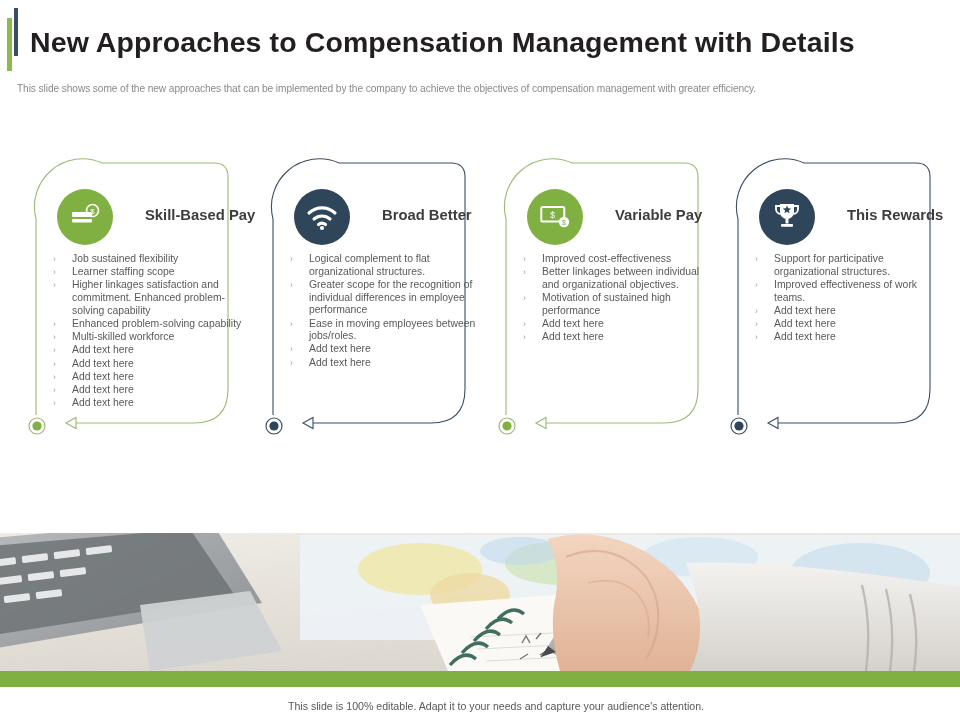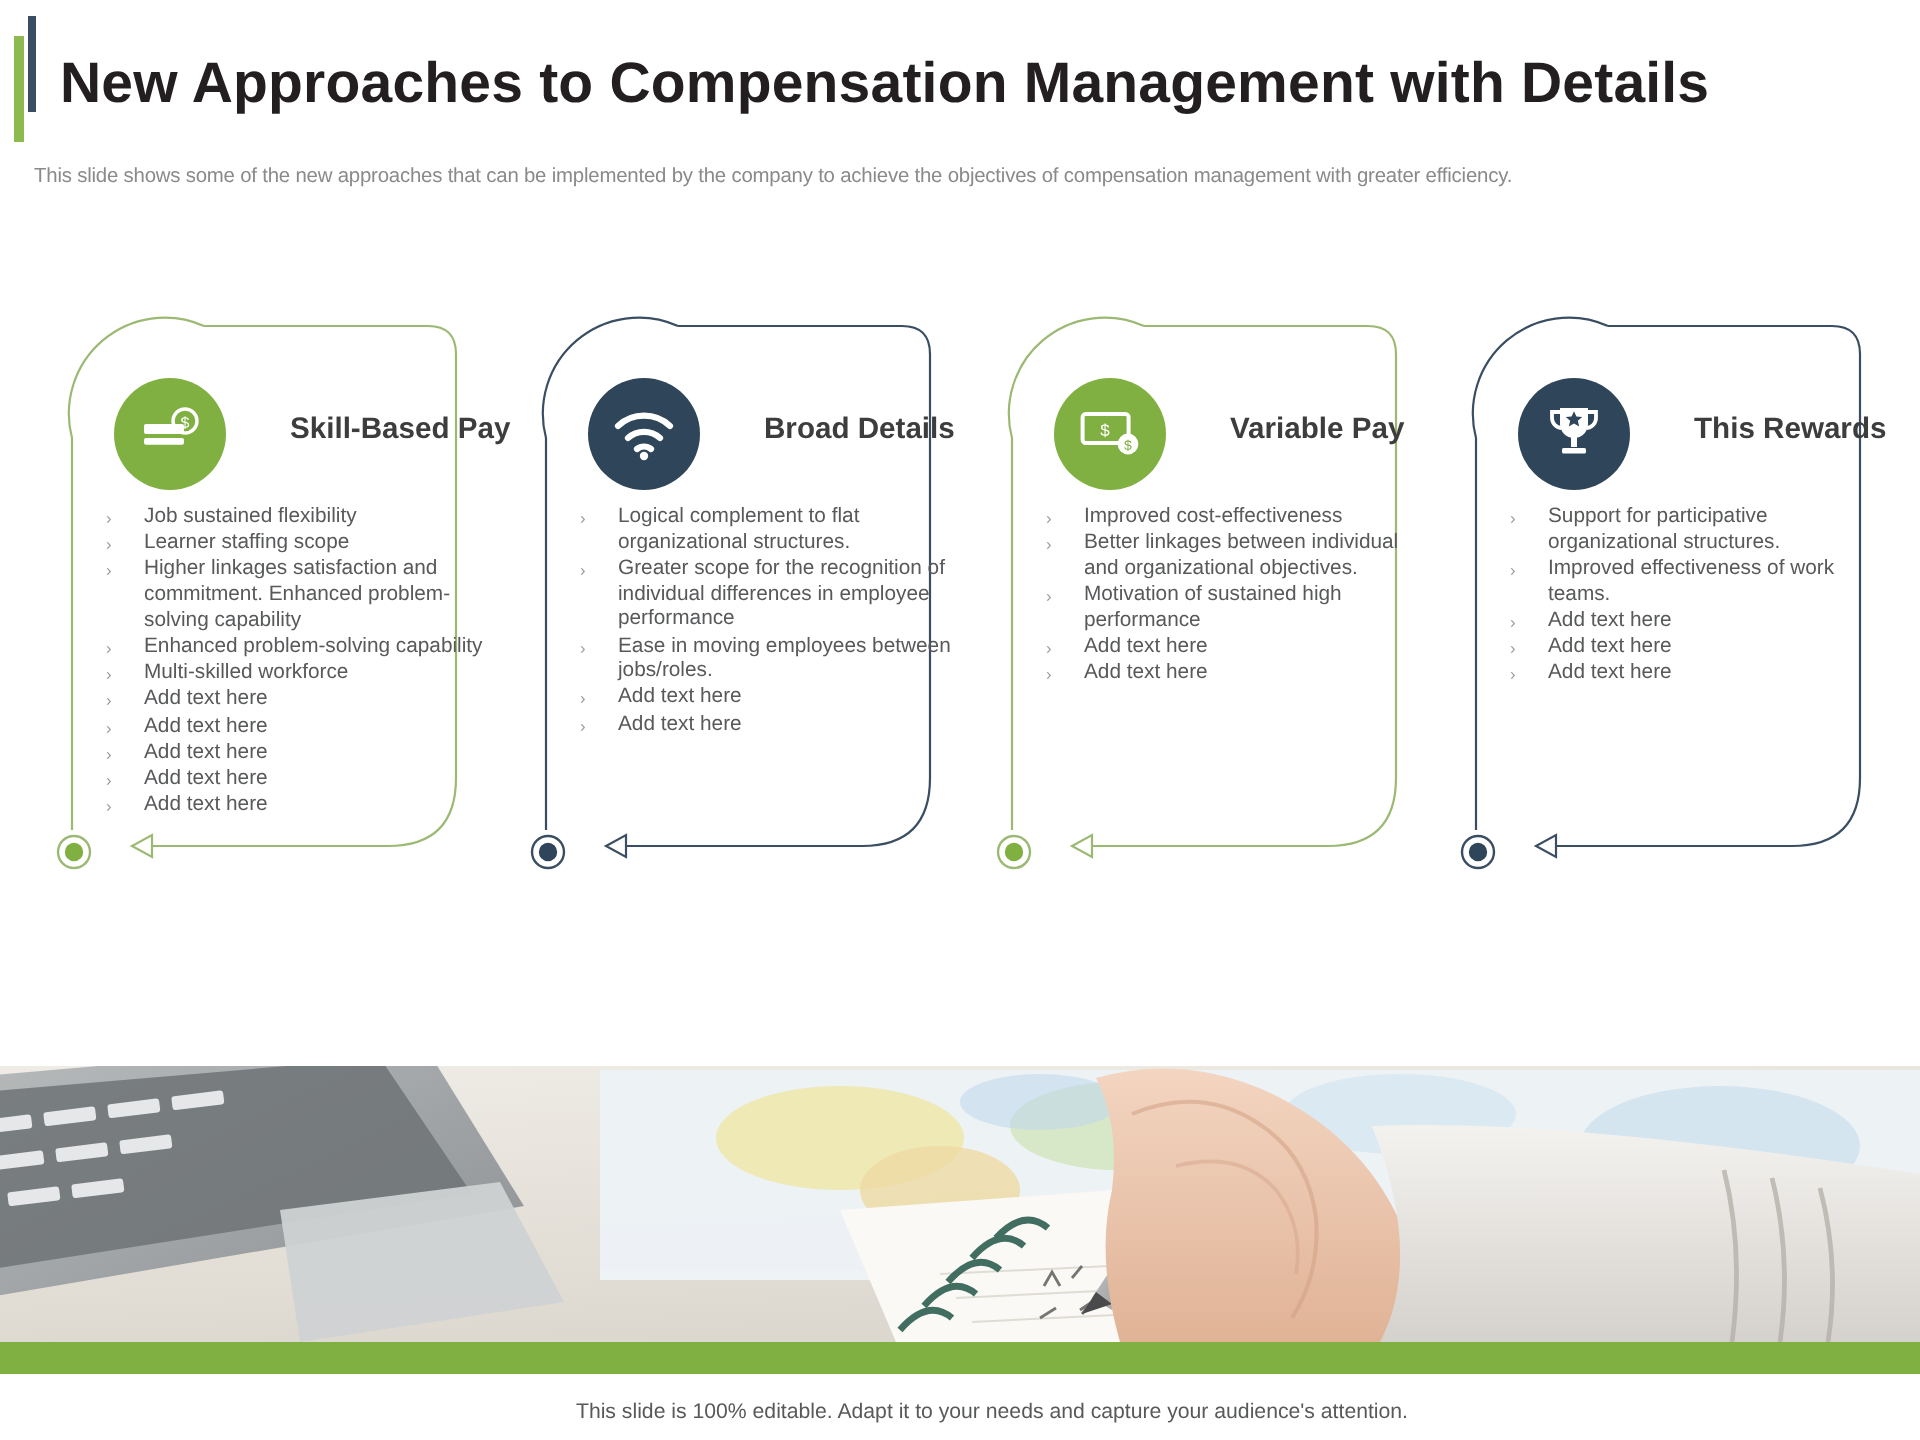--- a/index.html
+++ b/index.html
@@ -203,21 +203,21 @@
         <circle cx="10" cy="10" r="4.6" fill="#2f4559"></circle>
       </svg>
       <div class="card-icon" style="background:#2f4559">
         <svg width="32" height="28" viewBox="0 0 32 28">
           <path d="M3 10 A 19 19 0 0 1 29 10" fill="none" stroke="#fff" stroke-width="3.1" stroke-linecap="round"></path>
           <path d="M8 16 A 12 12 0 0 1 24 16" fill="none" stroke="#fff" stroke-width="3.1" stroke-linecap="round"></path>
           <path d="M12.5 21.5 A 5.5 5.5 0 0 1 19.5 21.5" fill="none" stroke="#fff" stroke-width="3.1" stroke-linecap="round"></path>
           <circle cx="16" cy="25" r="2.1" fill="#fff"></circle>
         </svg>
       </div>
-      <div class="card-title">Broad Details</div>
+      <div class="card-title">Broad Better</div>
       <ul class="card-list">
         <li><span class="bullet">›</span><span>Logical complement to flat organizational structures.</span></li>
         <li><span class="bullet">›</span><span>Greater scope for the recognition of individual differences in employee performance</span></li>
         <li><span class="bullet">›</span><span>Ease in moving employees between jobs/roles.</span></li>
         <li><span class="bullet">›</span><span>Add text here</span></li>
         <li><span class="bullet">›</span><span>Add text here</span></li>
       </ul>
     </div>
     <div class="card" style="left: 498px;">
       <svg class="card-svg" width="225" height="315" viewBox="0 0 225 315">

